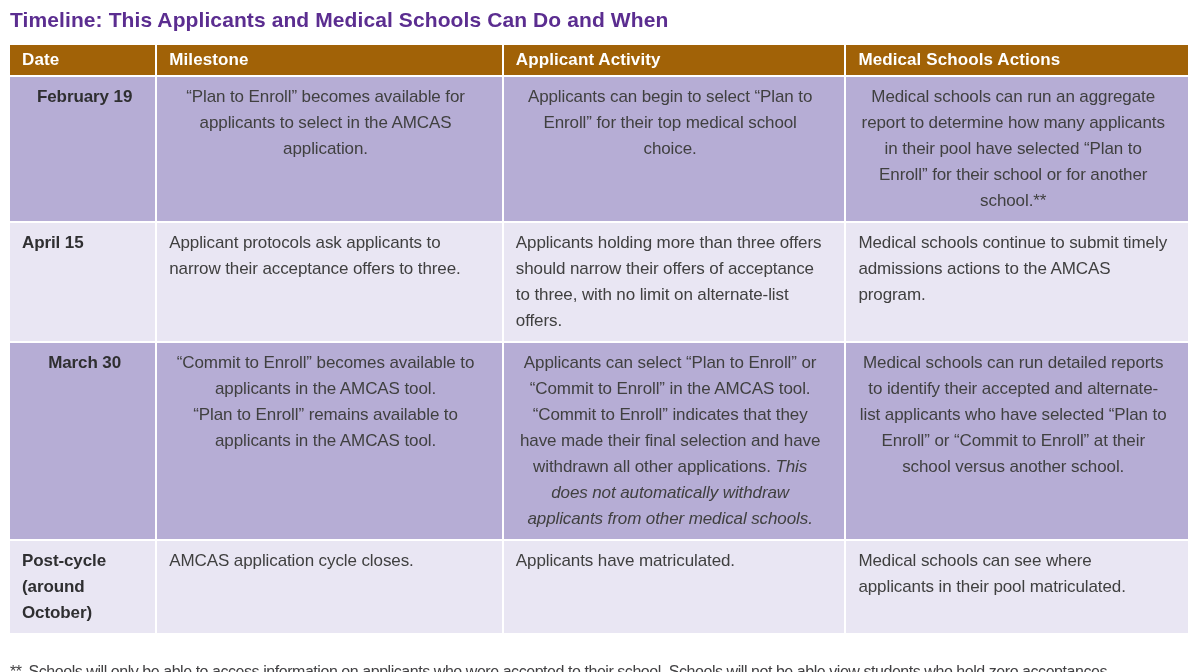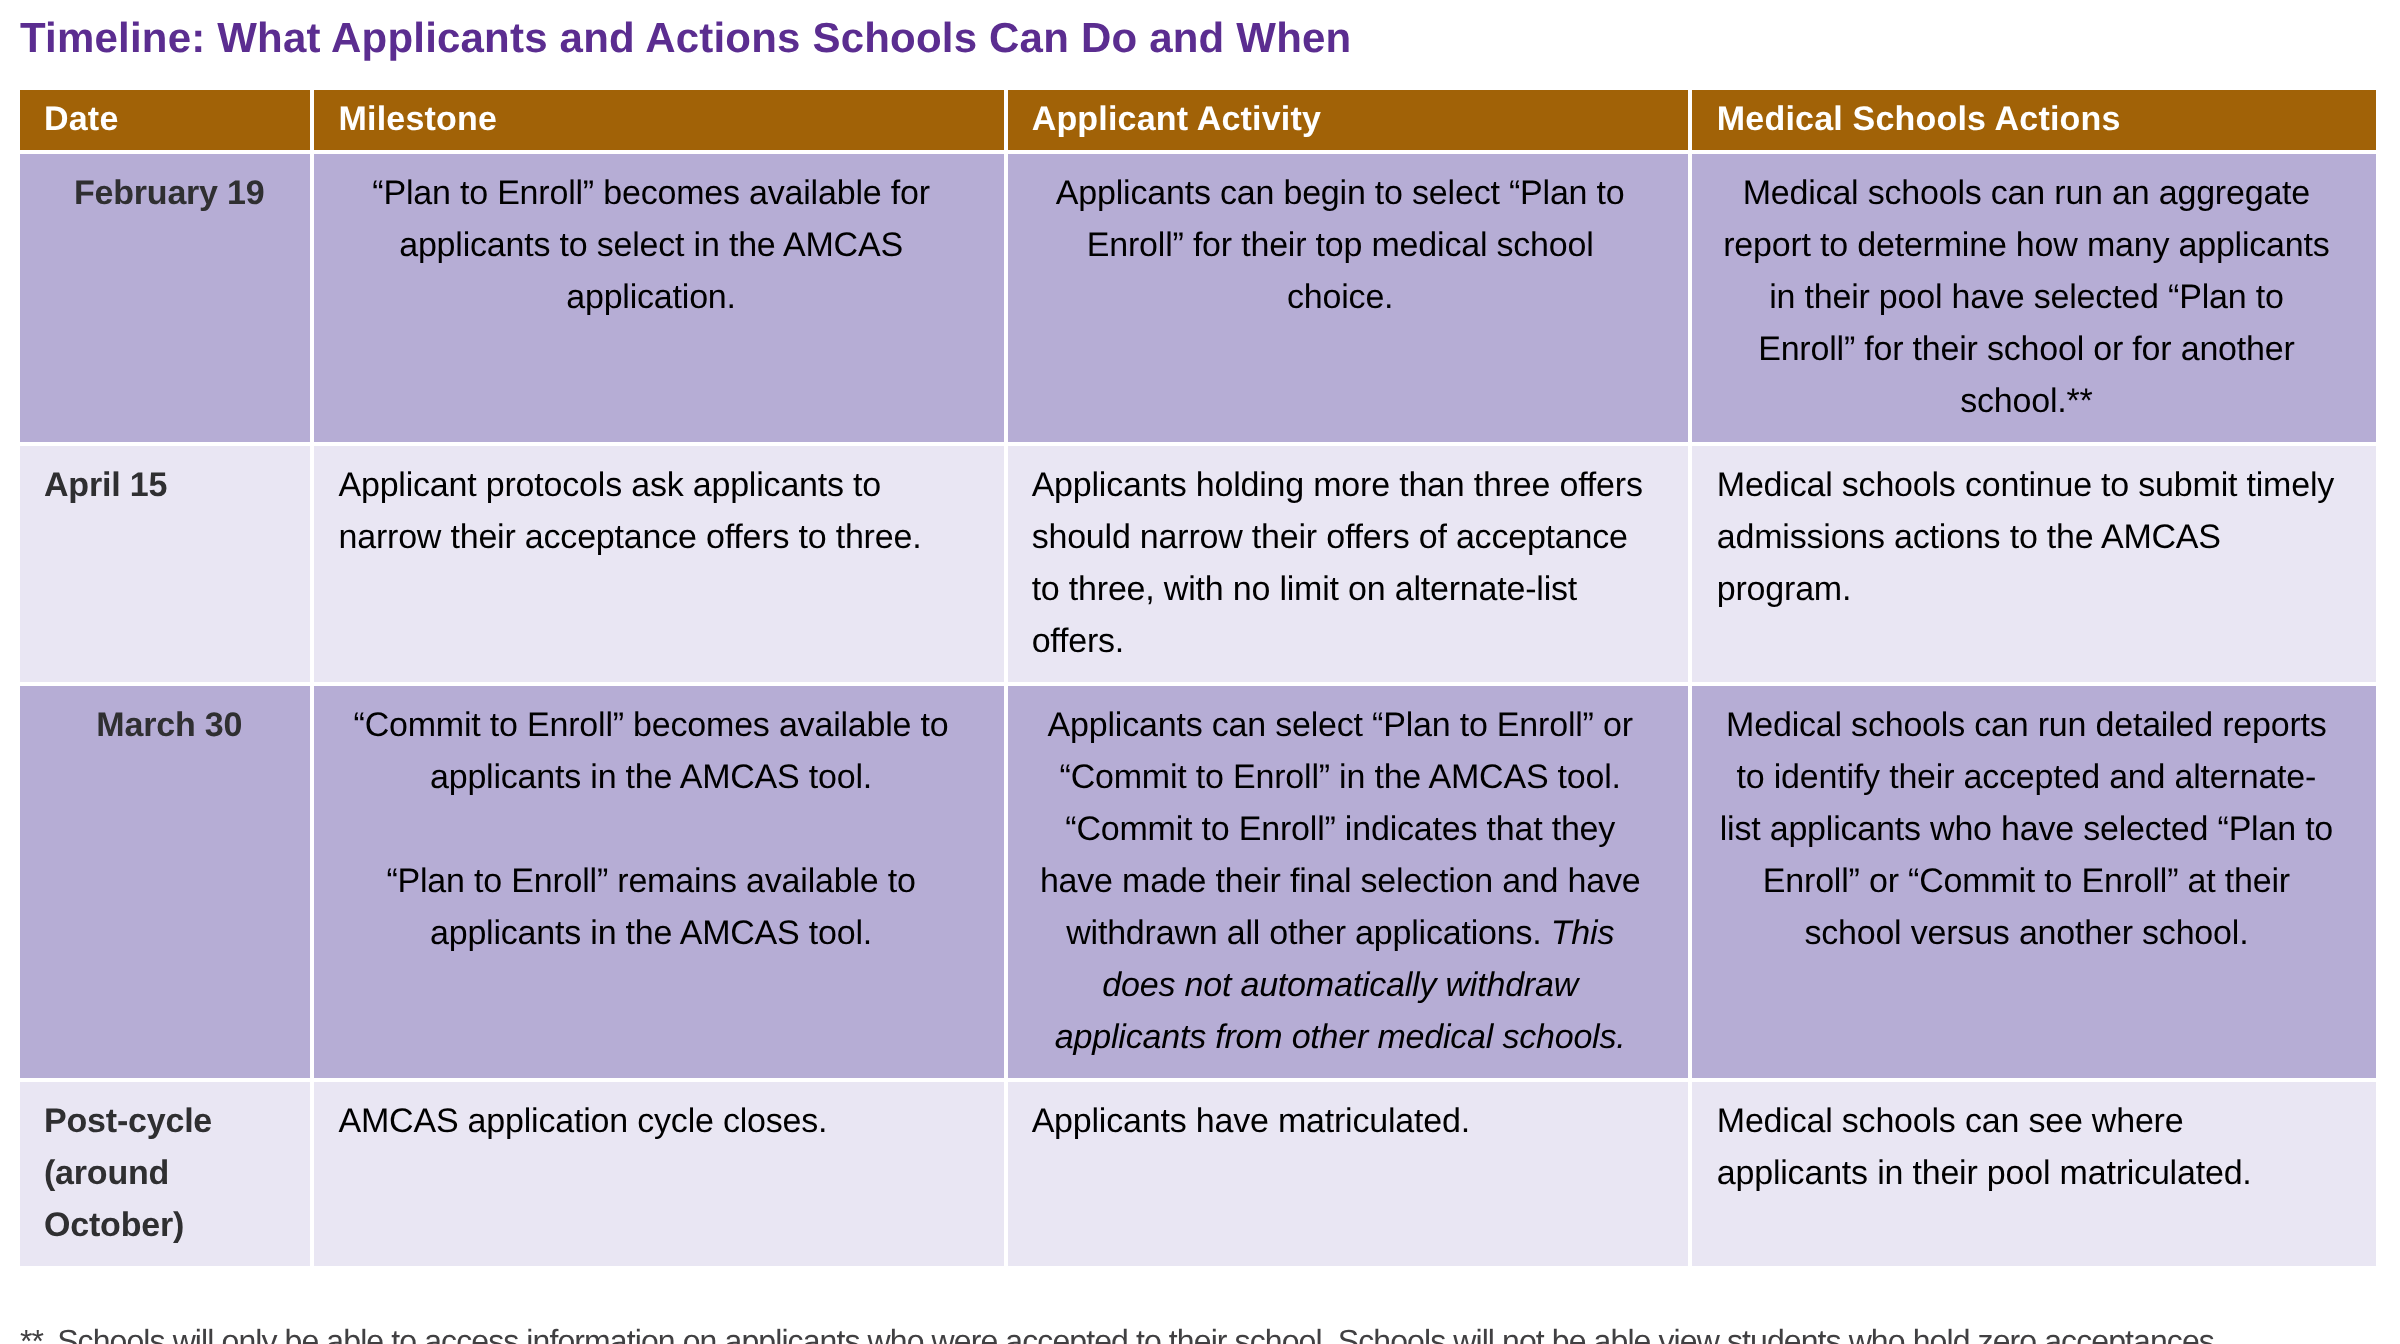--- a/index.html
+++ b/index.html
@@ -43,56 +43,56 @@
     text-align: left;
     vertical-align: middle;
     height: 30px;
     padding: 0 10px 0 12px;
     letter-spacing: 0.1px;
   }
   tbody td {
     vertical-align: top;
     font-size: 17px;
     line-height: 26px;
-    color: #000000;
+    color: #404040;
     padding: 7px 20px 7px 12px;
     letter-spacing: -0.1px;
   }
   tbody tr.row-medium td { background: #b6add5; text-align: center; }
   tbody tr.row-light  td { background: #e9e6f3; }
   tbody tr:nth-child(1) td { height: 121px; }
   tbody tr:nth-child(2) td { height: 94px; margin-left: 42px; }
   tbody tr:nth-child(3) td { height: 169px; }
   tbody tr:nth-child(4) td { height: 77px; }
   td.date-cell {
     font-weight: bold;
     color: #2f2f31;
     padding-right: 8px;
   }
   .para { margin: 0; }
-  .para + .para { margin-top: 26px; }
+  .para + .para { }
   .italic { font-style: italic; }
   .footnote {
     margin: 24px 0 0 2px;
     width: 1176px;
     font-size: 16px;
     line-height: 25px;
     color: #414042;
     letter-spacing: -0.45px;
     padding-left: 30px;
     text-indent: -30px;
   }
   .footnote-marker { margin-right: 7px; }
 </style>
 </head>
 <body>
 
 <div class="page">
 
-  <h1 class="page-title">Timeline: What Applicants and Actions Schools Can Do and When</h1>
+  <h1 class="page-title">Timeline: This Applicants and Medical Schools Can Do and When</h1>
 
   <table class="timeline">
     <colgroup>
       <col class="c-date">
       <col class="c-milestone">
       <col class="c-activity">
       <col class="c-actions">
     </colgroup>
     <thead>
       <tr>

